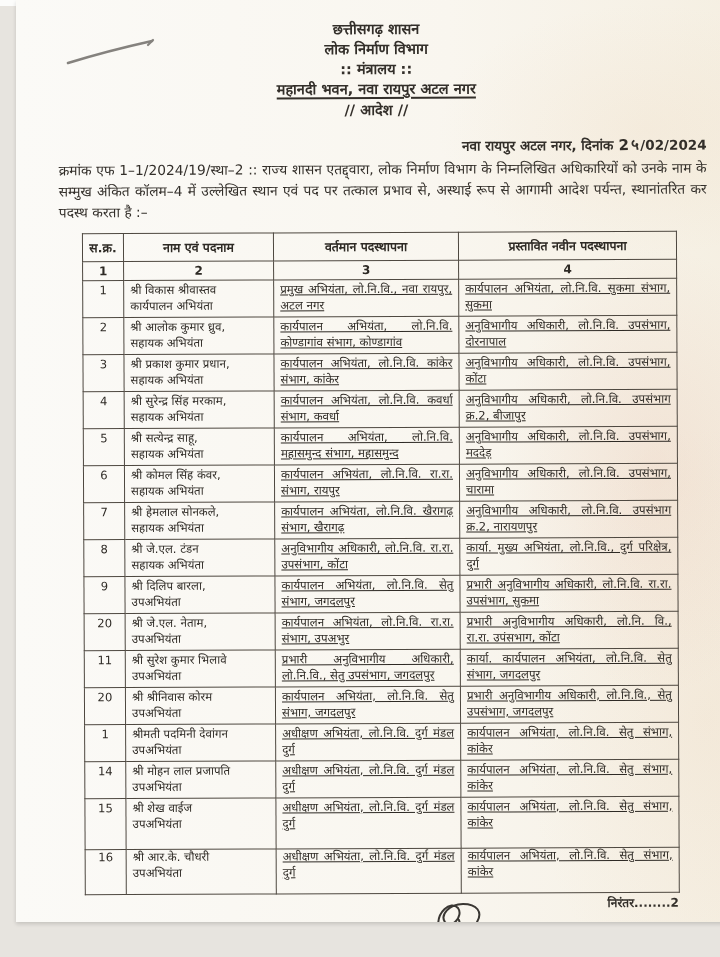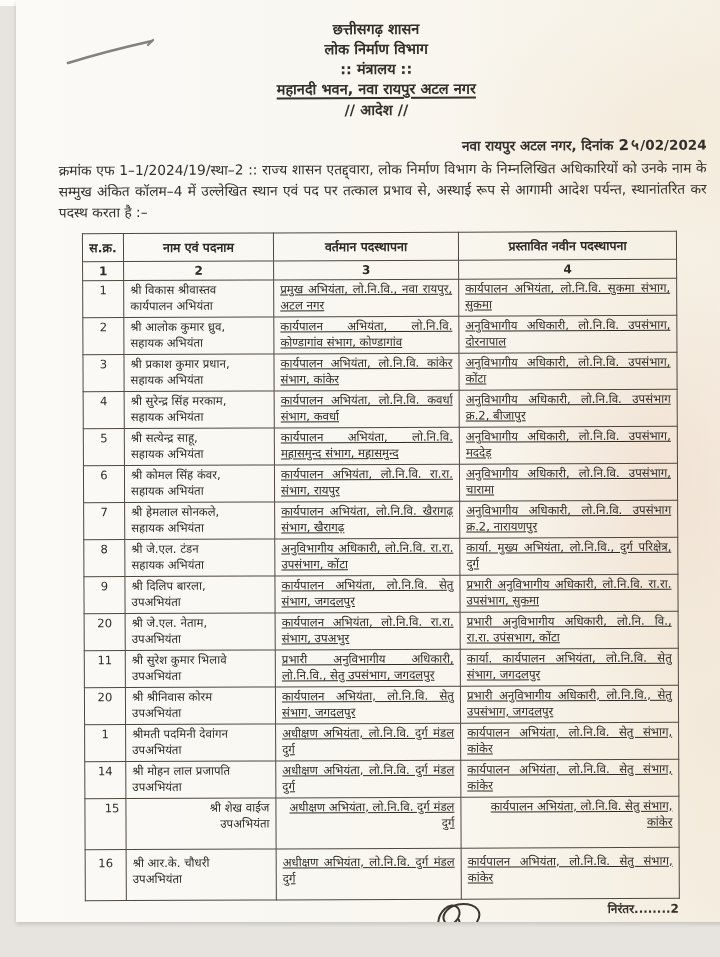--- a/index.html
+++ b/index.html
@@ -53,22 +53,22 @@
     font-size:11.6px;font-weight:500;color:#2e2a25;
   }
   table.transfer th,table.transfer td{
     border:1px solid #4e4840;
     padding:2px 6px;vertical-align:top;line-height:1.38;
   }
   tr.head-row th{font-size:12.4px;font-weight:700;text-align:center;padding:5px 4px;}
   tr.num-row th{font-weight:700;text-align:center;padding:1px 4px;font-size:12px;}
   td.c-sno{text-align:center;}
   td.c-cur,td.c-new{text-align:justify;text-decoration:underline;}
-  tbody tr:nth-child(15) td{padding-bottom:16px;text-align:right;}
-  tbody tr:nth-child(16) td{padding-top:6px;padding-bottom:12px;}
+  tbody tr:nth-child(15) td{padding-bottom:16px;}
+  tbody tr:nth-child(16) td{padding-top:0;padding-bottom:12px;}
 
   
   .table-footer{
     width:659px;text-align:right;margin-top:1px;
     font-size:12px;font-weight:600;
   }
   .signature{position:absolute;left:415px;top:896px;}
 </style>
 </head>
 <body>

